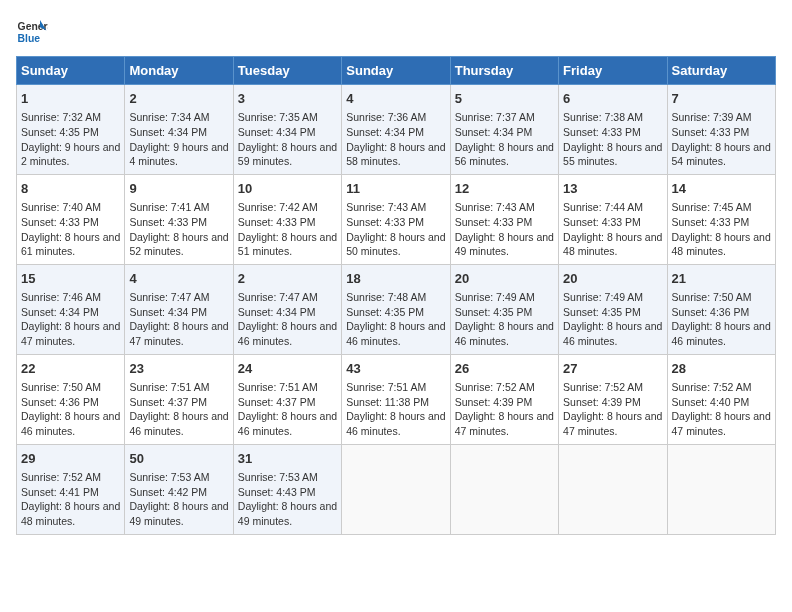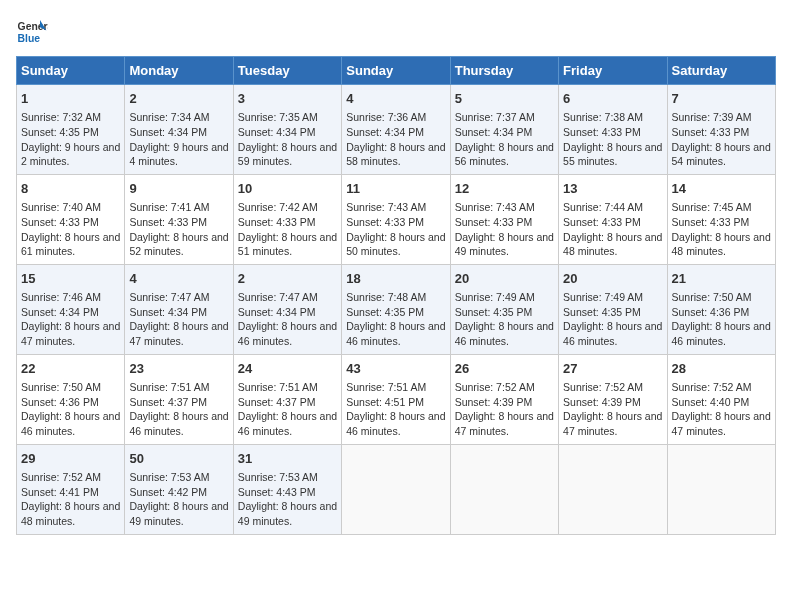--- a/index.html
+++ b/index.html
@@ -257,21 +257,21 @@
       </td>
         <td>
         <span class="day-num">24</span>
         <span>Sunrise: 7:51 AM</span><br>
         <span>Sunset: 4:37 PM</span><br>
         <span>Daylight: 8 hours and 46 minutes.</span>
       </td>
         <td>
         <span class="day-num">43</span>
         <span>Sunrise: 7:51 AM</span><br>
-        <span>Sunset: 4:51 PM</span><br>
+        <span>Sunset: 11:38 PM</span><br>
         <span>Daylight: 8 hours and 46 minutes.</span>
       </td>
         <td>
         <span class="day-num">26</span>
         <span>Sunrise: 7:52 AM</span><br>
         <span>Sunset: 4:39 PM</span><br>
         <span>Daylight: 8 hours and 47 minutes.</span>
       </td>
         <td>
         <span class="day-num">27</span>

